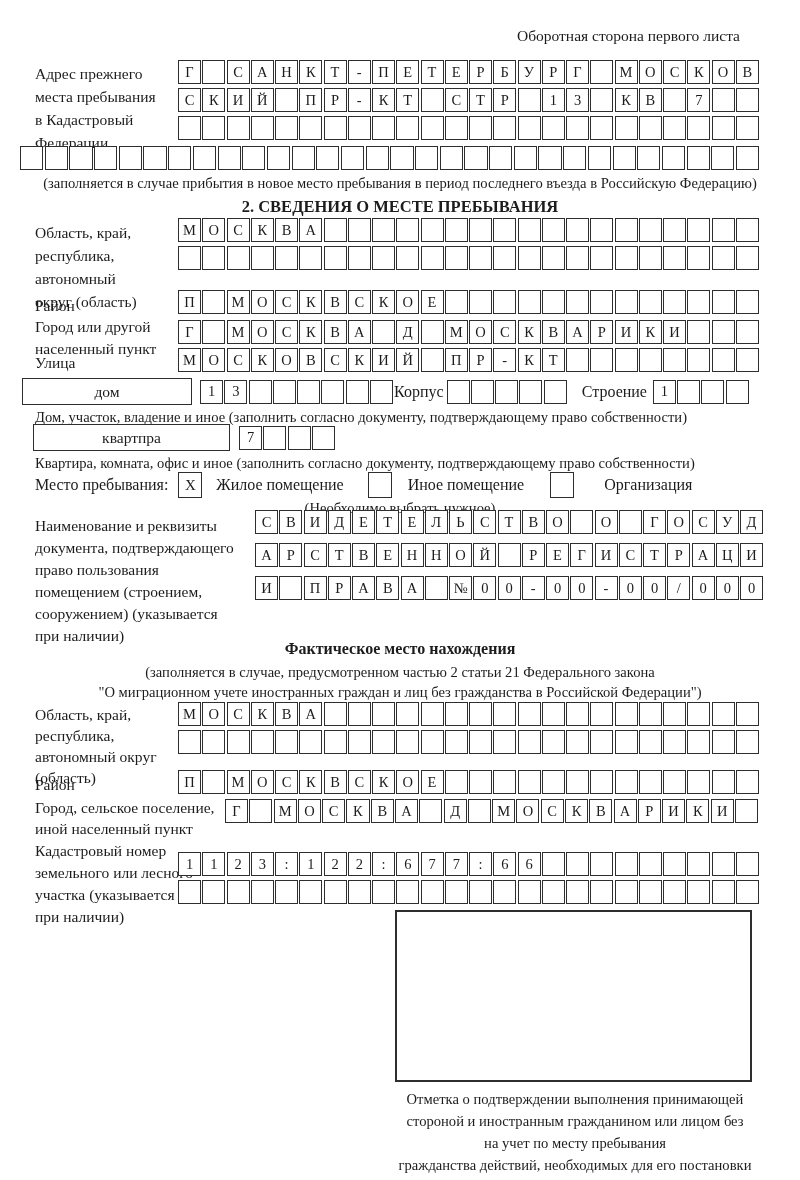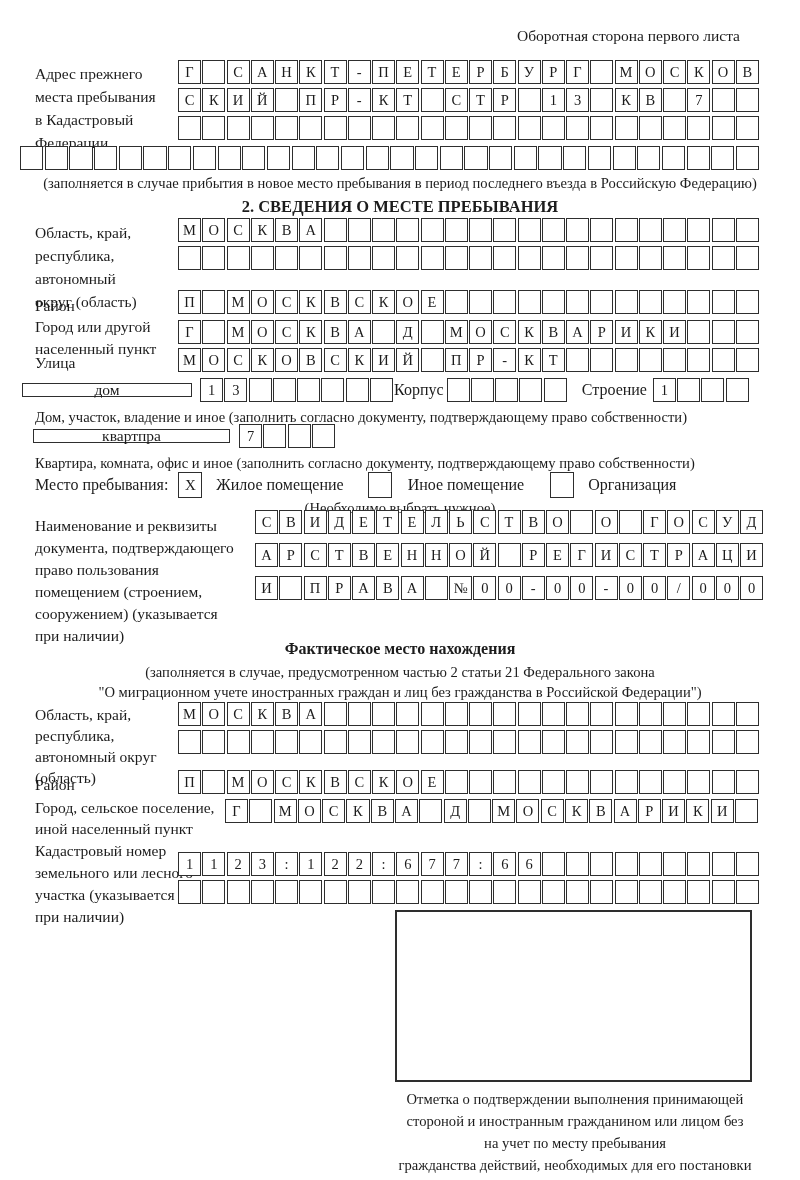--- a/index.html
+++ b/index.html
@@ -20,21 +20,21 @@
   .docstack .row { margin-bottom:9px; }
   .wide30 .cell { width:23.2px; margin-right:1.5px; }
   .narrow22 .cell { width:23.1px; margin-right:1.2px; }
   .label { font-size:15.5px; line-height:23px; }
   .lh21 { line-height:21px; }
   .lh22 { line-height:22px; }
   .note { font-size:14.6px; text-align:center; width:800px; left:0; }
   .lnote { font-size:14.6px; }
   .heading { font-weight:bold; font-size:16.5px; text-align:center; width:800px; left:0; }
   .widebox {
-    border:1.8px solid #2e2e2e; height:14px; display:flex; align-items:center;
+    border:1.8px solid #2e2e2e; height:27px; display:flex; align-items:center;
     justify-content:center; font-size:15.5px; background:#fff; flex:0 0 auto;
   }
   .chk {
     width:24px; height:26px; border:1.7px solid #2e2e2e; display:flex;
     align-items:center; justify-content:center; font-size:15px; flex:0 0 auto; background:#fff;
   }
   .inlinelbl { font-size:16px; white-space:nowrap; }
   .stamp { border:2px solid #2e2e2e; background:#fff; }
   .capcenter { text-align:center; font-size:14.6px; line-height:22px; }
 </style>
@@ -354,21 +354,21 @@
 </div>
 <div class="abs lnote" style="left:35px; top:455px;">Квартира, комната, офис и иное (заполнить согласно документу, подтверждающему право собственности)</div>
 
 <div class="abs row" style="left:35px; top:472px; align-items:center;">
   <div class="inlinelbl">Место пребывания:</div>
   <div class="chk" style="margin-left:10px;">X</div>
   <div class="inlinelbl" style="margin-left:14px;">Жилое помещение</div>
   <div class="chk" style="margin-left:24px;"></div>
   <div class="inlinelbl" style="margin-left:16px;">Иное помещение</div>
   <div class="chk" style="margin-left:26px;"></div>
-  <div class="inlinelbl" style="margin-left:14px;">Организация</div>
+  <div class="inlinelbl" style="margin-left:30px;">Организация</div>
 </div>
 <div class="abs note" style="top:500px;">(Необходимо выбрать нужное)</div>
 
 <div class="abs label lh22" style="left:35px; top:515px;">
     <div>Наименование и реквизиты</div>
     <div>документа, подтверждающего</div>
     <div>право пользования</div>
     <div>помещением (строением,</div>
     <div>сооружением) (указывается</div>
     <div>при наличии)</div>

